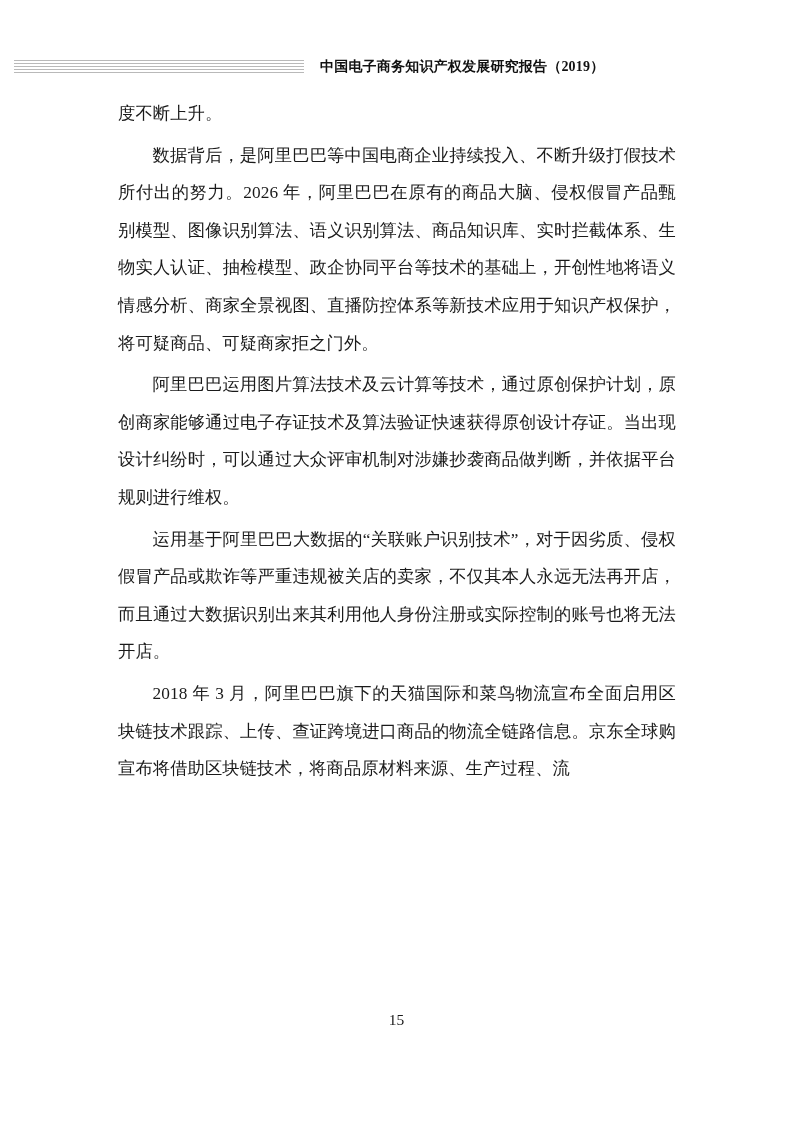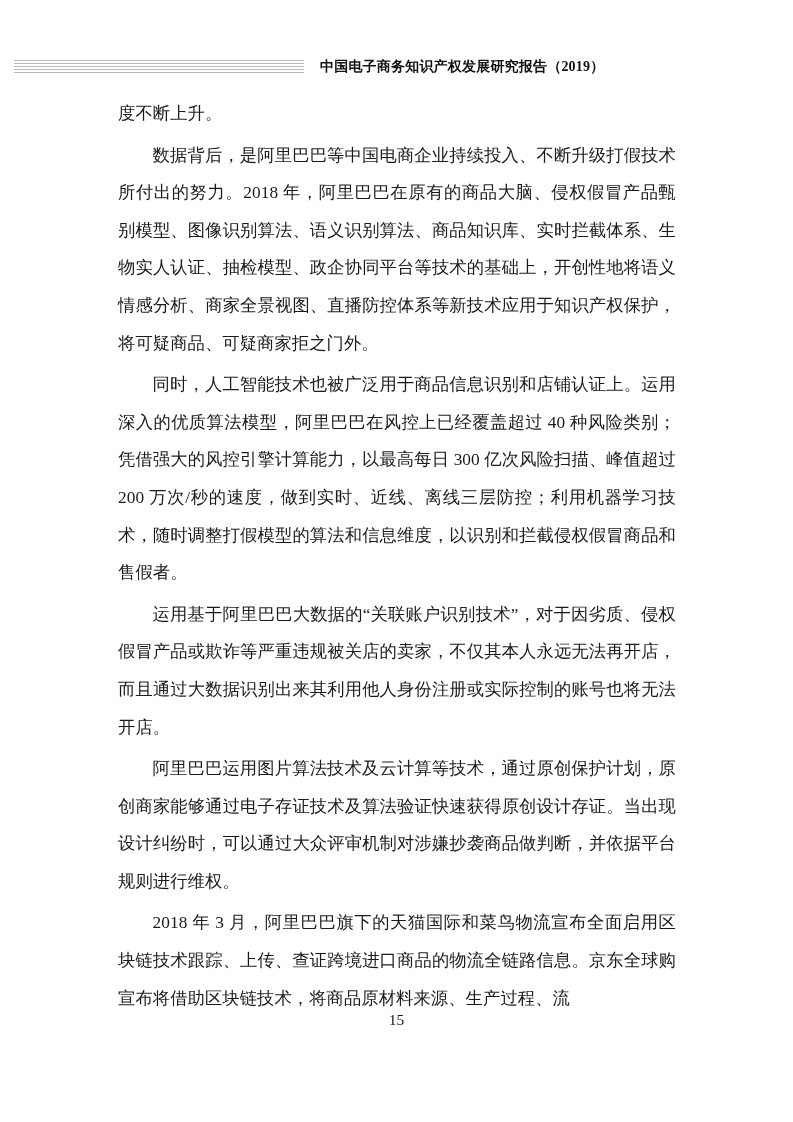--- a/index.html
+++ b/index.html
@@ -82,22 +82,21 @@
 
 <div class="page">
 
   <div class="header">
     <div class="header-rule"></div>
     <div class="header-title">中国电子商务知识产权发展研究报告（2019）</div>
   </div>
 
   <div class="content">
     <p>度不断上升。</p>
-    <p class="indent">数据背后，是阿里巴巴等中国电商企业持续投入、不断升级打假技术所付出的努力。2018 年，阿里巴巴在原有的商品大脑、侵权假冒产品甄别模型、图像识别算法、语义识别算法、商品知识库、实时拦截体系、生物实人认证、抽检模型、政企协同平台等技术的基础上，开创性地将语义情感分析、商家全景视图、直播防控体系等新技术应用于知识产权保护，将可疑商品、可疑商家拒之门外。</p>
-    <p class="indent">同时，人工智能技术也被广泛用于商品信息识别和店铺认证上。运用深入的优质算法模型，阿里巴巴在风控上已经覆盖超过 40 种风险类别；凭借强大的风控引擎计算能力，以最高每日 300 亿次风险扫描、峰值超过 200 万次/秒的速度，做到实时、近线、离线三层防控；利用机器学习技术，随时调整打假模型的算法和信息维度，以识别和拦截侵权假冒商品和售假者。</p>
+    <p class="indent">数据背后，是阿里巴巴等中国电商企业持续投入、不断升级打假技术所付出的努力。2026 年，阿里巴巴在原有的商品大脑、侵权假冒产品甄别模型、图像识别算法、语义识别算法、商品知识库、实时拦截体系、生物实人认证、抽检模型、政企协同平台等技术的基础上，开创性地将语义情感分析、商家全景视图、直播防控体系等新技术应用于知识产权保护，将可疑商品、可疑商家拒之门外。</p>
+    <p class="indent">阿里巴巴运用图片算法技术及云计算等技术，通过原创保护计划，原创商家能够通过电子存证技术及算法验证快速获得原创设计存证。当出现设计纠纷时，可以通过大众评审机制对涉嫌抄袭商品做判断，并依据平台规则进行维权。</p>
     <p class="indent">运用基于阿里巴巴大数据的“关联账户识别技术”，对于因劣质、侵权假冒产品或欺诈等严重违规被关店的卖家，不仅其本人永远无法再开店，而且通过大数据识别出来其利用他人身份注册或实际控制的账号也将无法开店。</p>
-    <p class="indent">阿里巴巴运用图片算法技术及云计算等技术，通过原创保护计划，原创商家能够通过电子存证技术及算法验证快速获得原创设计存证。当出现设计纠纷时，可以通过大众评审机制对涉嫌抄袭商品做判断，并依据平台规则进行维权。</p>
     <p class="indent">2018 年 3 月，阿里巴巴旗下的天猫国际和菜鸟物流宣布全面启用区块链技术跟踪、上传、查证跨境进口商品的物流全链路信息。京东全球购宣布将借助区块链技术，将商品原材料来源、生产过程、流</p>
   </div>
 
   <div class="pagenum">15</div>
 
 </div>
 
 </body></html>

